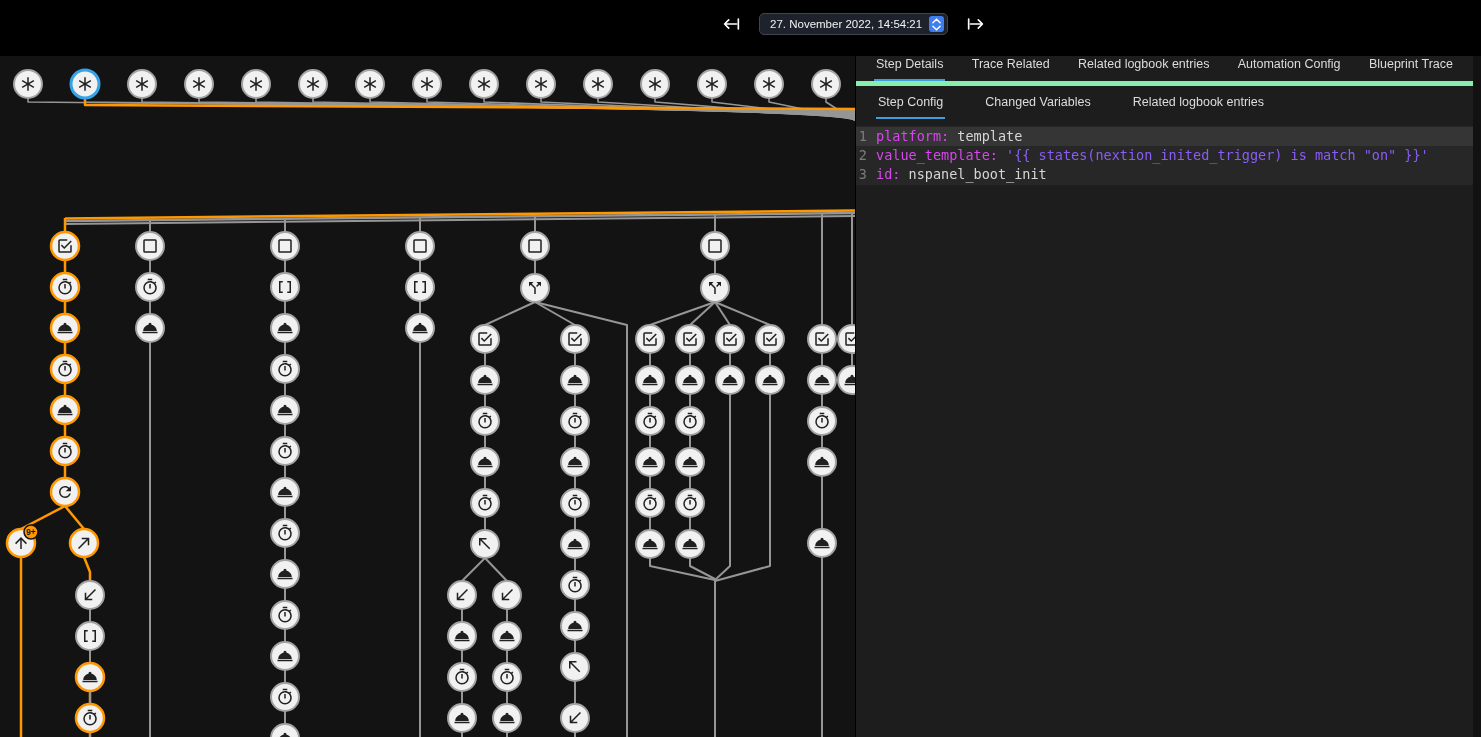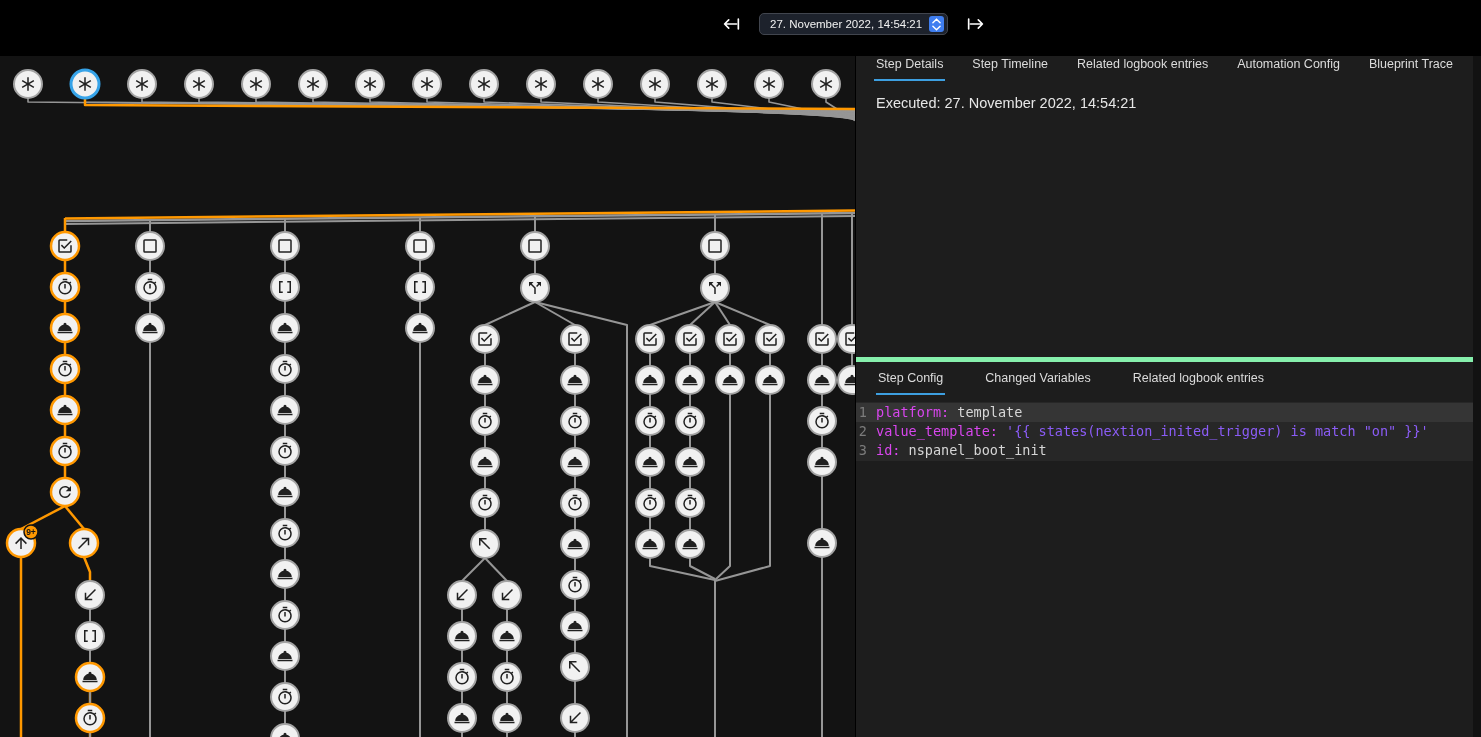--- a/index.html
+++ b/index.html
@@ -523,28 +523,25 @@
       <g class="node idle">
         <circle class="body" cx="826" cy="36" r="14"></circle>
         <path class="icon" d="M11,3H13V10.27L19.29,6.64L20.29,8.37L14,12L20.3,15.64L19.3,17.37L13,13.73V21H11V13.73L4.71,17.37L3.71,15.64L10,12L3.72,8.37L4.72,6.64L11,10.27V3Z" transform="translate(817,27) scale(0.75)"></path>
       </g>
     </svg>
 </div>
 
 <div class="right-panel">
   <div class="tabbar spread" id="detail-tabs">
       <div class="tab active">Step Details</div>
-      <div class="tab">Step Timeline</div>
+      <div class="tab">Trace Related</div>
       <div class="tab">Related logbook entries</div>
       <div class="tab">Automation Config</div>
       <div class="tab">Blueprint Trace</div>
     </div>
-  <div class="details">
-    <div>Executed: 27. November 2022, 14:54:21</div>
-  </div>
   <div class="lower">
     <div class="tabbar left" id="config-tabs">
         <div class="tab active">Step Config</div>
         <div class="tab">Changed Variables</div>
         <div class="tab">Related logbook entries</div>
       </div>
     <div class="editor" id="code-lines">
         <div class="code-line active"><span class="ln">1</span><span><span class="tok-key">platform:</span><span class="tok-plain"> template</span></span></div>
         <div class="code-line"><span class="ln">2</span><span><span class="tok-key">value_template:</span><span class="tok-plain"> </span><span class="tok-string">'{{ states(nextion_inited_trigger) is match "on" }}'</span></span></div>
         <div class="code-line"><span class="ln">3</span><span><span class="tok-key">id:</span><span class="tok-plain"> nspanel_boot_init</span></span></div>

